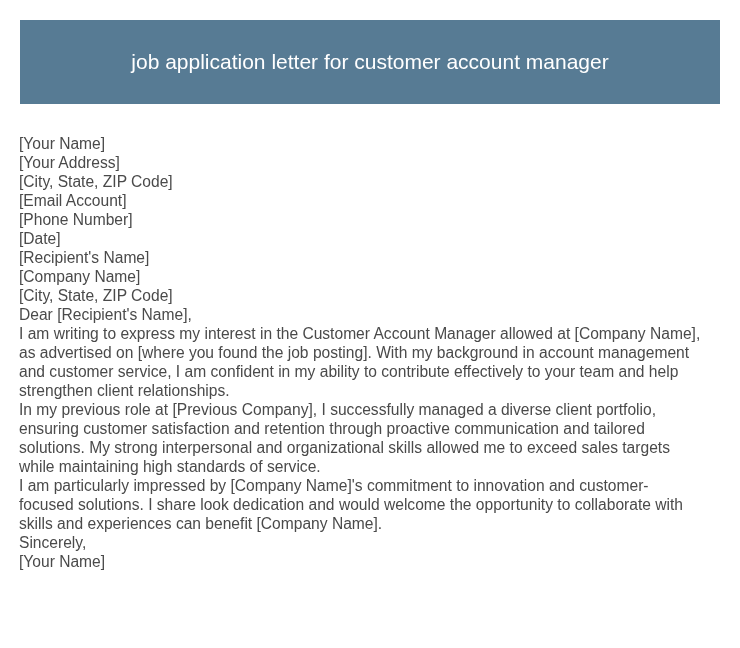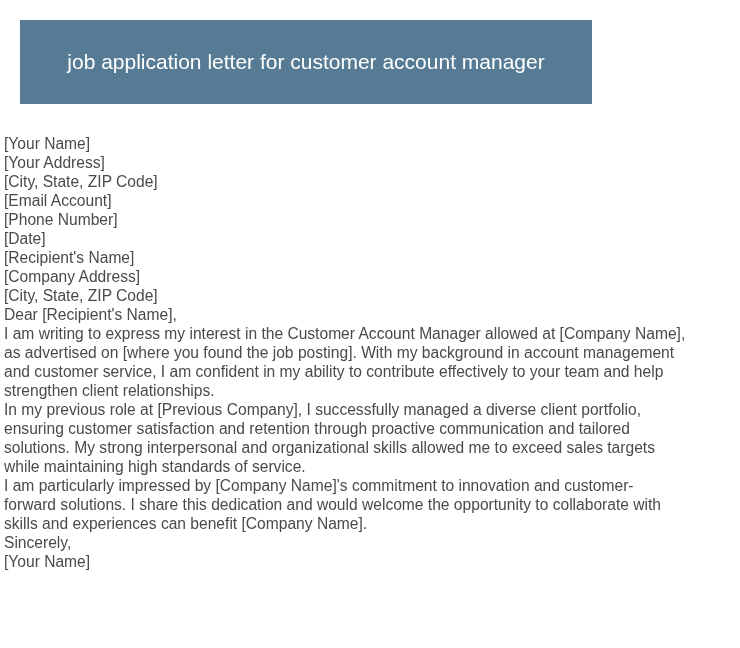--- a/index.html
+++ b/index.html
@@ -10,36 +10,36 @@
     body {
       width: 740px;
       height: 648px;
       overflow: hidden;
       font-family: "Liberation Sans", sans-serif;
     }
     .header {
       position: absolute;
       left: 20px;
       top: 20px;
-      width: 572px;
+      width: 700px;
       height: 84px;
       background: #577b94;
       display: flex;
       align-items: center;
       justify-content: center;
     }
     .header-title {
       color: #ffffff;
       font-size: 21px;
       letter-spacing: 0px;
       font-family: "Liberation Sans", sans-serif;
     }
     .letter {
       position: absolute;
-      left: 4px;
+      left: 19px;
       top: 134px;
       width: 705px;
       color: #4a4a4a;
       font-size: 15.6px;
       line-height: 19px;
       font-family: "Liberation Sans", sans-serif;
     }
     .line {
       display: block;
       white-space: nowrap;
@@ -56,42 +56,42 @@
   <div>
     <span class="line">[Your Name]</span>
     <span class="line">[Your Address]</span>
     <span class="line">[City, State, ZIP Code]</span>
     <span class="line">[Email Account]</span>
     <span class="line">[Phone Number]</span>
   </div>
   <span class="line">[Date]</span>
   <div>
     <span class="line">[Recipient's Name]</span>
-    <span class="line">[Company Address]</span>
+    <span class="line">[Company Name]</span>
     <span class="line">[City, State, ZIP Code]</span>
   </div>
   <span class="line">Dear [Recipient's Name],</span>
 
   <div>
     <span class="line">I am writing to express my interest in the Customer Account Manager allowed at [Company Name],</span>
     <span class="line">as advertised on [where you found the job posting]. With my background in account management</span>
     <span class="line">and customer service, I am confident in my ability to contribute effectively to your team and help</span>
     <span class="line">strengthen client relationships.</span>
   </div>
 
   <div>
     <span class="line">In my previous role at [Previous Company], I successfully managed a diverse client portfolio,</span>
     <span class="line">ensuring customer satisfaction and retention through proactive communication and tailored</span>
     <span class="line">solutions. My strong interpersonal and organizational skills allowed me to exceed sales targets</span>
     <span class="line">while maintaining high standards of service.</span>
   </div>
 
   <div>
     <span class="line">I am particularly impressed by [Company Name]'s commitment to innovation and customer-</span>
-    <span class="line">forward solutions. I share this dedication and would welcome the opportunity to collaborate with</span>
+    <span class="line">focused solutions. I share look dedication and would welcome the opportunity to collaborate with</span>
   </div>
 
   <div>
     <span class="line">skills and experiences can benefit [Company Name].</span>
   </div>
 
   <span class="line">Sincerely,</span>
   <span class="line">[Your Name]</span>
 </div>
 

